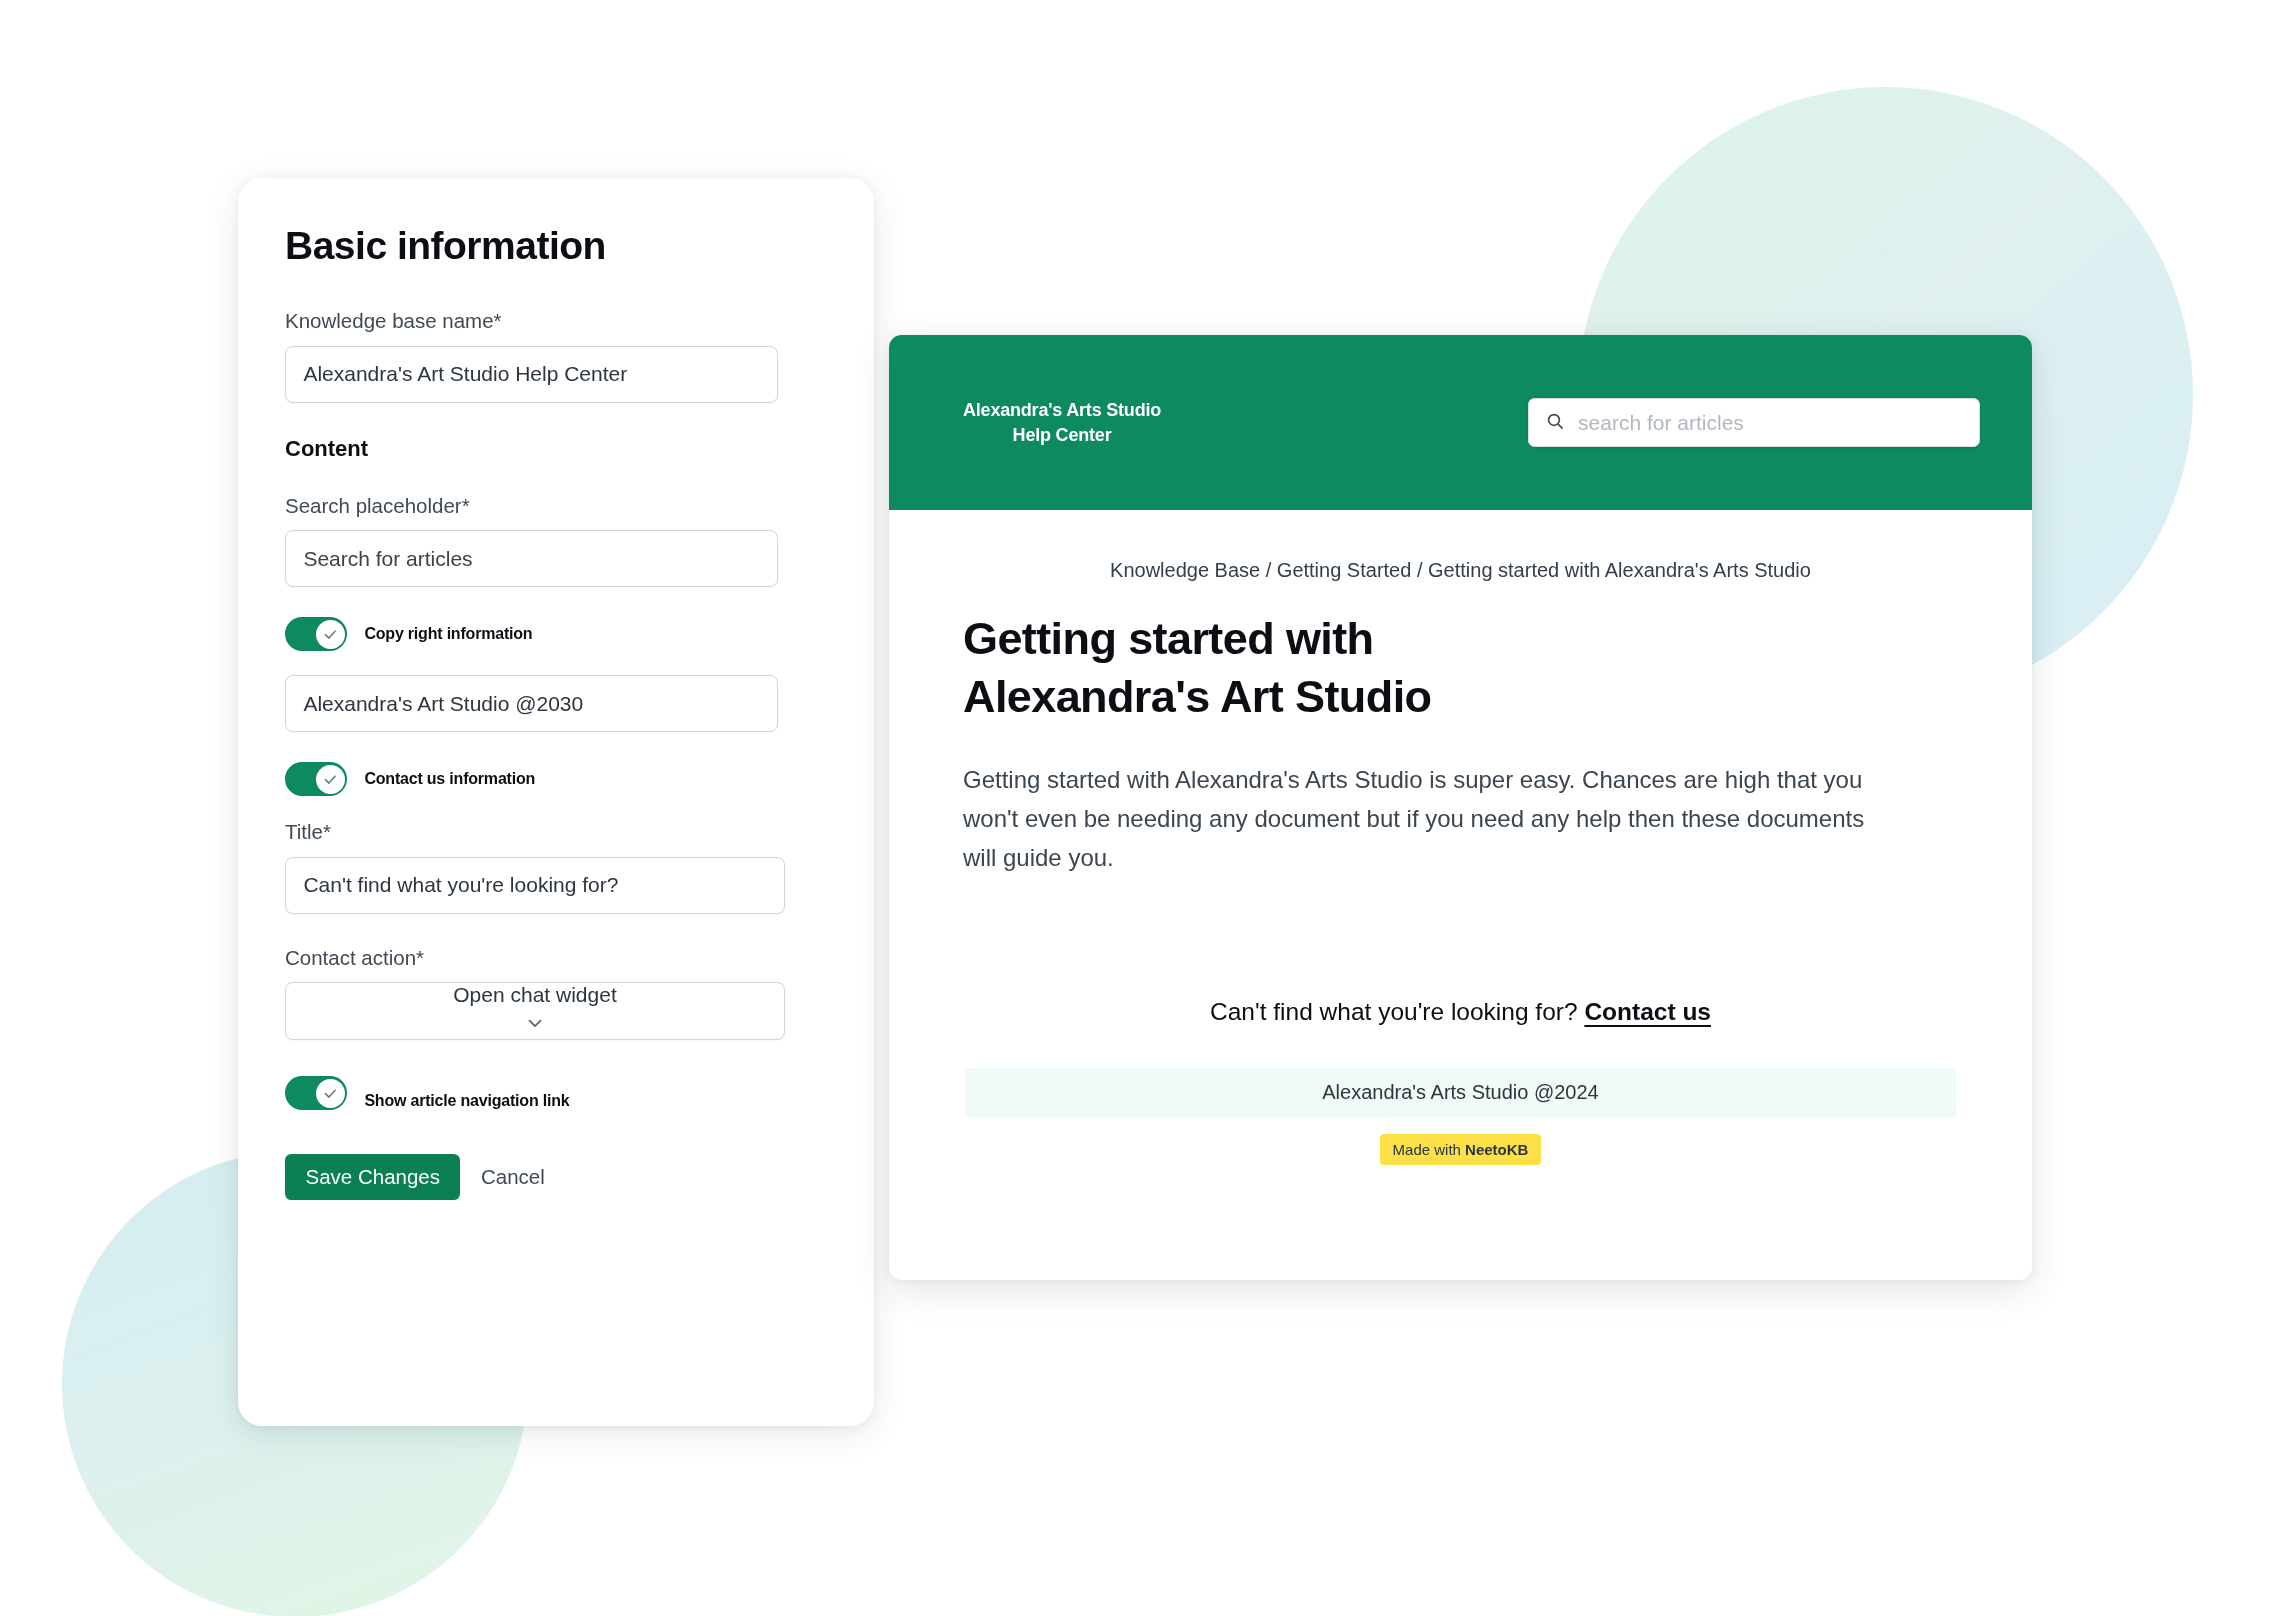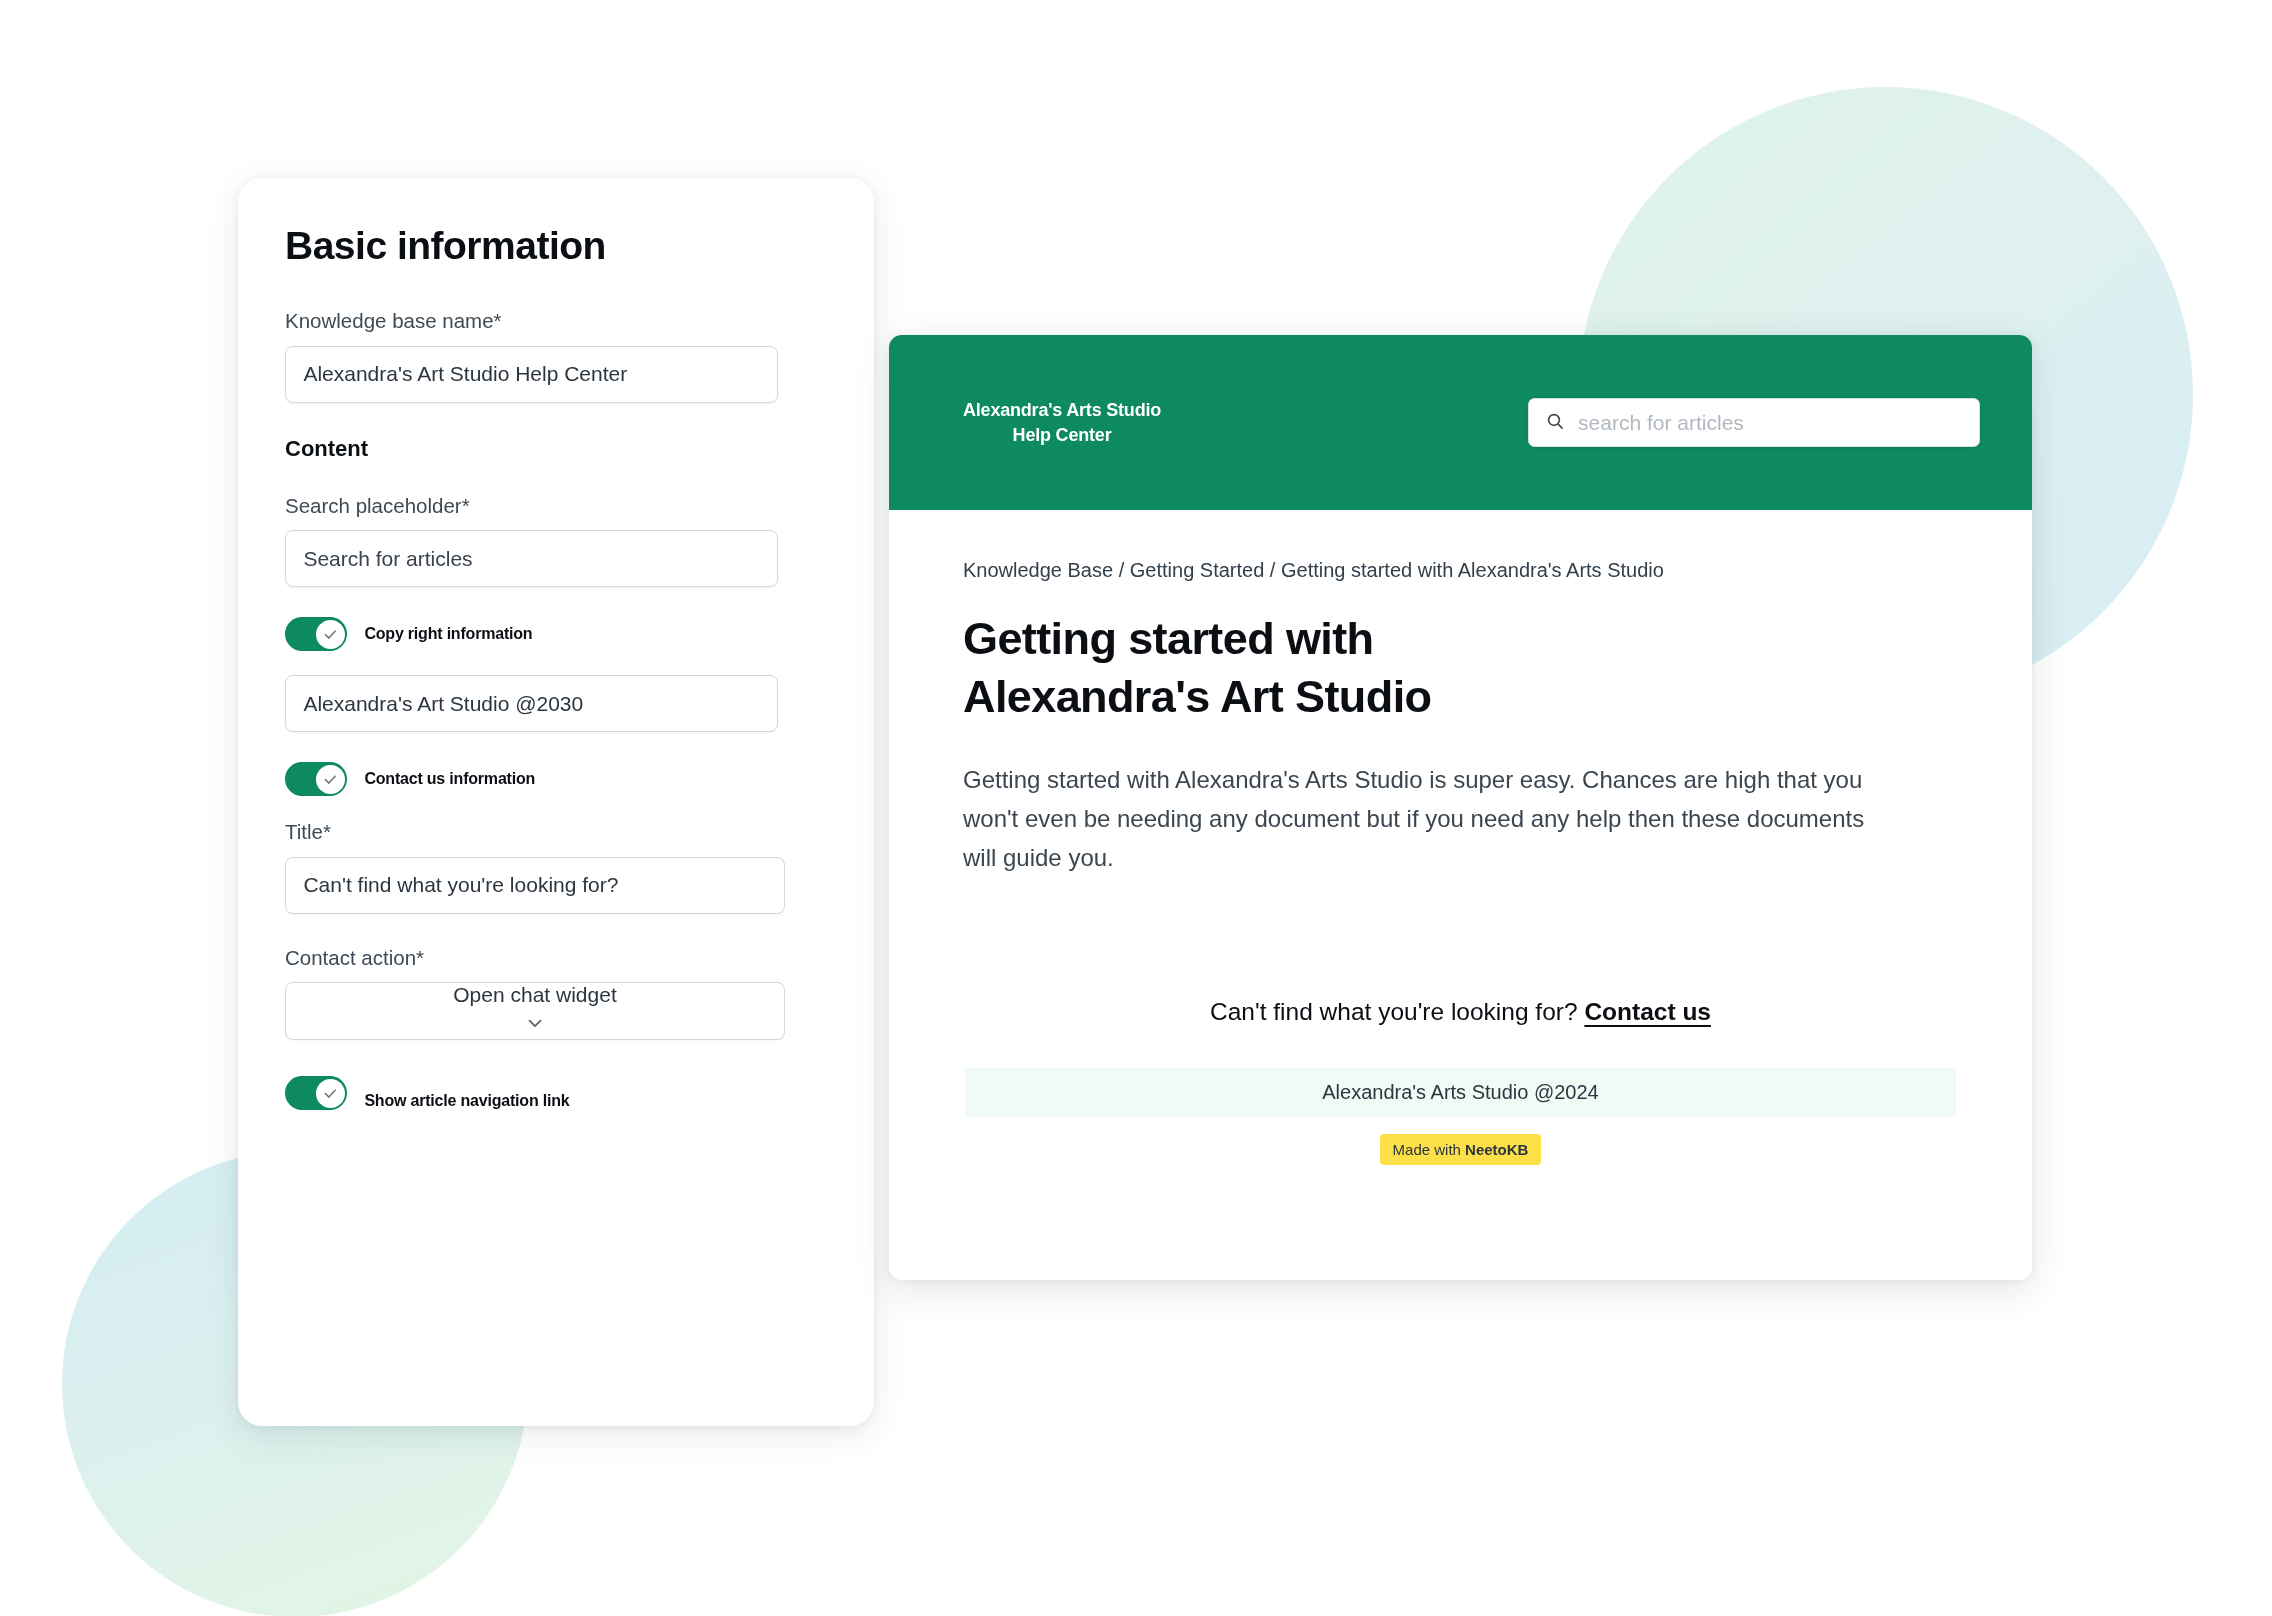--- a/index.html
+++ b/index.html
@@ -220,20 +220,21 @@
     color: #b1b8bf;
   }
 
   #preview-body {
     padding: 49px 74px 0 74px;
   }
   #breadcrumb {
     font-size: 20px;
     color: #33404c;
     margin-bottom: 28px;
+    text-align: center;
   }
   #article-title {
     font-size: 45px;
     font-weight: 700;
     color: #0b0f14;
     line-height: 1.28;
     letter-spacing: -0.6px;
     white-space: pre-line;
     margin-bottom: 36px;
   }
@@ -339,20 +340,24 @@
     <div class="toggle">
       <span class="knob">
         <svg width="16.6" height="16.6" viewBox="0 0 24 24" fill="none">
             <path d="M5 12.5 10 17.5 19 7.5" stroke="#6b7681" stroke-width="2.2" stroke-linecap="round" stroke-linejoin="round"></path>
           </svg>
       </span>
     </div>
     <span class="toggle-label">Show article navigation link</span>
   </div>
 
+  <div class="actions">
+    <button id="save-changes-button">Save Changes</button>
+    <button id="cancel-button">Cancel</button>
+  </div>
 
 </div>
 
 <div id="preview-panel">
 
   <div id="preview-header">
     <div id="kb-title">Alexandra's Arts Studio
 Help Center</div>
     <div id="preview-search">
       <span>

